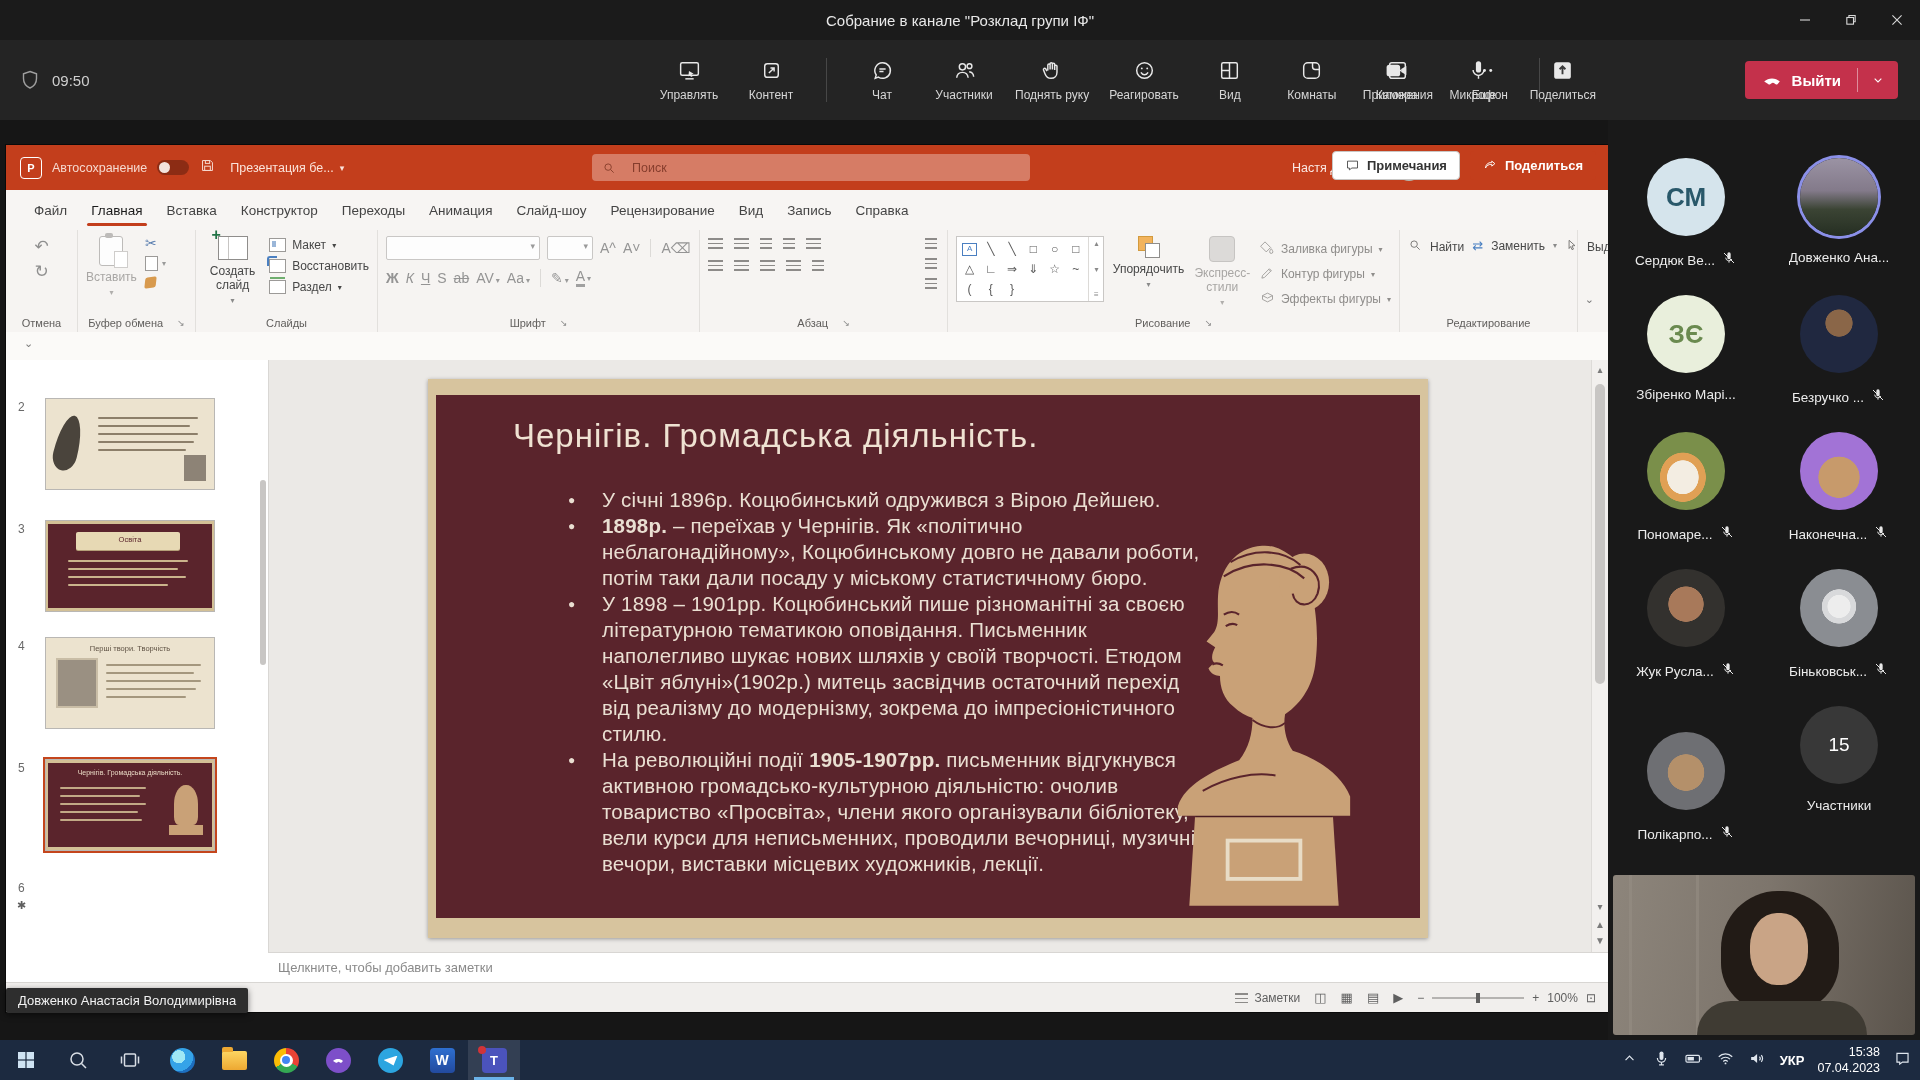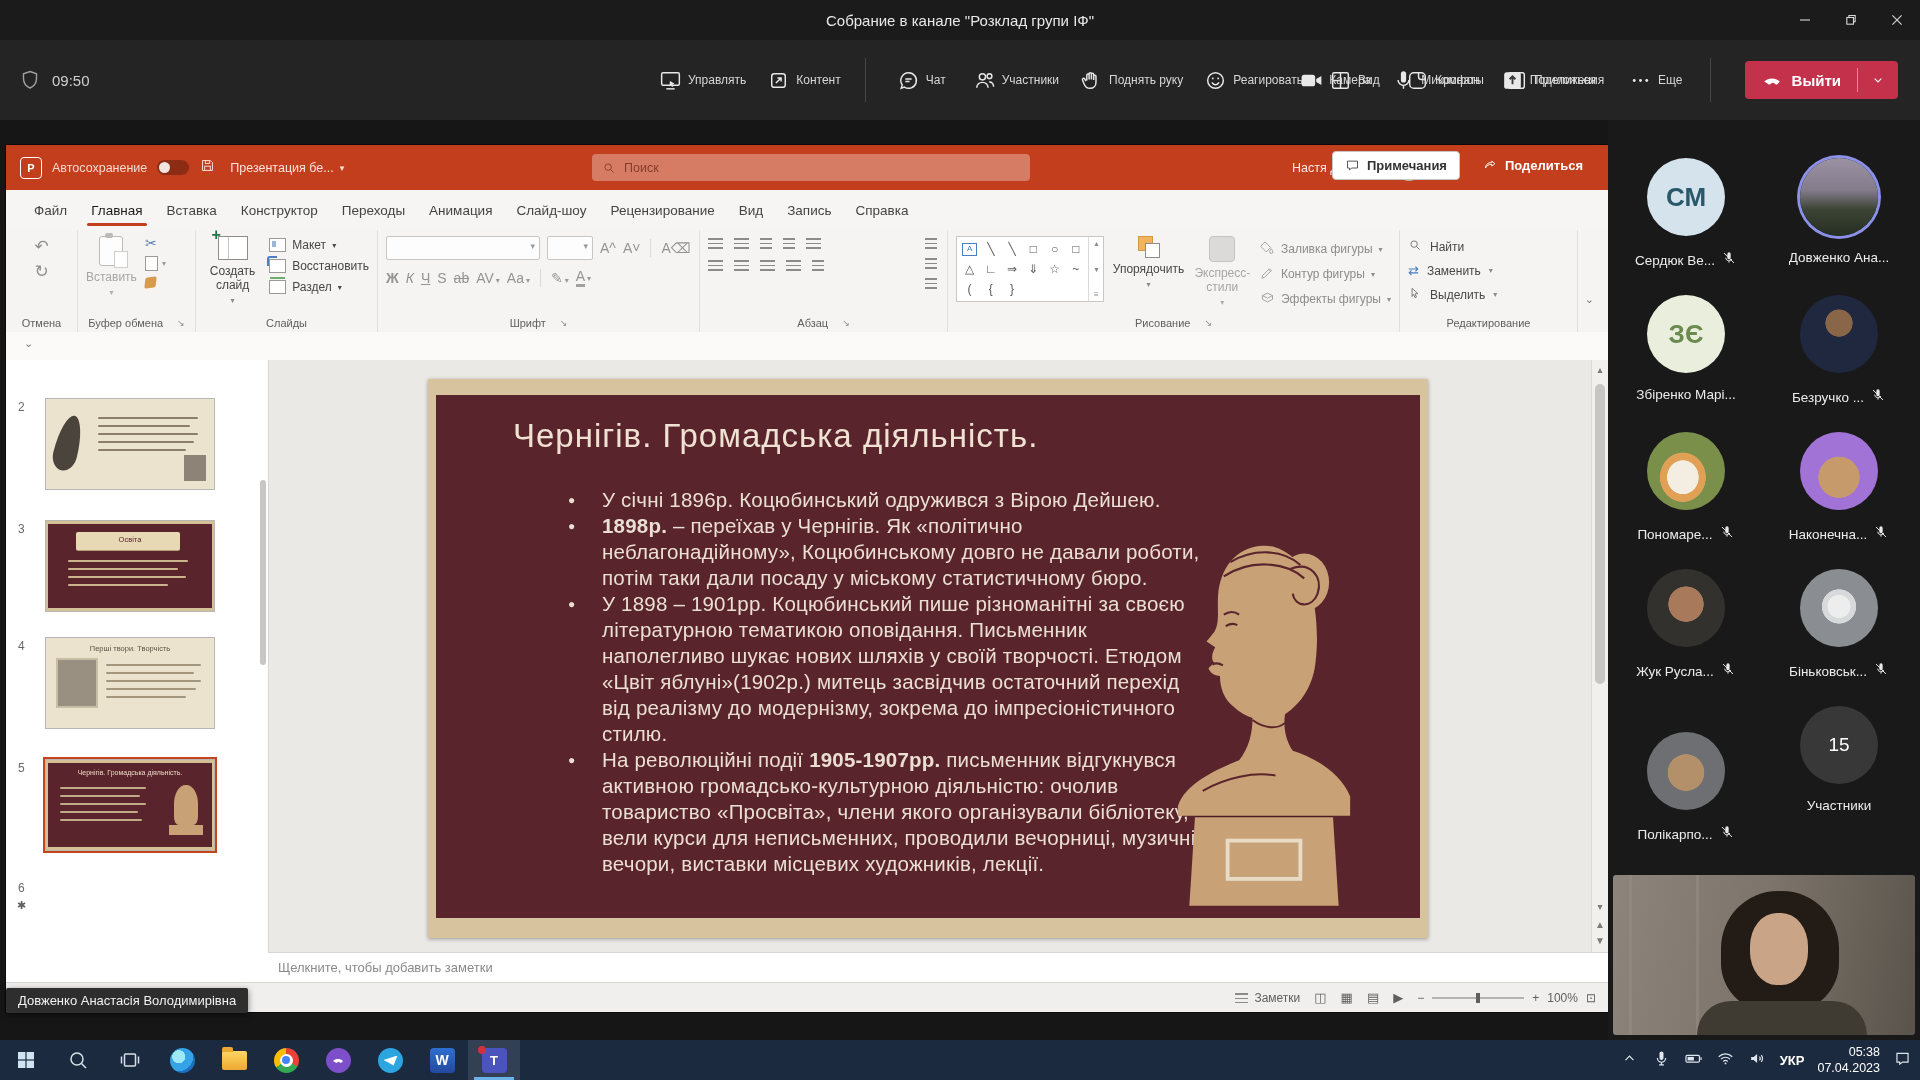--- a/index.html
+++ b/index.html
@@ -10,21 +10,21 @@
   .t-title{position:absolute;left:0;right:0;text-align:center;color:#e8e8e8;font-size:15px;}
   .t-winctl{position:absolute;right:0;top:0;height:40px;display:flex;}
   .t-winctl .wbtn{width:46px;height:40px;display:flex;align-items:center;justify-content:center;}
   .wbtn svg{width:20px;height:20px;stroke:#dadada;stroke-width:1.3;fill:none;}
   
   .t-toolbar{position:absolute;left:0;top:40px;width:1920px;height:80px;background:#242424;}
   .t-timer{position:absolute;left:18px;top:0;height:80px;display:flex;align-items:center;gap:10px;color:#cfcfcf;font-size:15px;}
   .t-timer svg{width:24px;height:24px;stroke:#9f9f9f;stroke-width:1.4;fill:none;}
   .t-center{position:absolute;left:652px;top:0;height:80px;display:flex;align-items:center;gap:8px;}
   .t-right{position:absolute;right:318px;top:0;height:80px;display:flex;align-items:center;gap:8px;}
-  .tbtn{display:flex;flex-direction:row;align-items:center;justify-content:center;gap:5px;min-width:62px;padding:0 6px;height:72px;border-radius:4px;}
+  .tbtn{display:flex;flex-direction:column;align-items:center;justify-content:center;gap:5px;min-width:62px;padding:0 6px;height:72px;border-radius:4px;}
   .tbtn .tlabel{color:#d6d6d6;font-size:12px;white-space:nowrap;}
   .ti{display:inline-flex;}
   .ti svg{width:25px;height:25px;stroke:#e8e8e8;stroke-width:1.4;fill:none;}
   .ti svg .f{fill:#e8e8e8;stroke:none;}
   .tdiv{width:1px;height:44px;background:#474747;margin:0 10px;}
   .leave-btn{position:absolute;right:22px;top:50%;transform:translateY(-50%);height:38px;background:#c4314b;border-radius:4px;display:flex;align-items:center;overflow:hidden;}
   .leave-main{display:flex;align-items:center;gap:9px;padding:0 16px;color:#fff;font-size:15px;font-weight:bold;}
   .leave-main svg{width:22px;height:22px;}
   .leave-main svg .f{fill:#fff;}
   .leave-sep{width:1px;height:24px;background:rgba(255,255,255,.45);}
@@ -33,21 +33,21 @@
   
   .ppt{position:absolute;left:6px;top:145px;width:1602px;height:867px;background:#fff;box-shadow:0 0 0 1px #0a0a0a;}
   .p-titlebar{position:absolute;left:0;top:0;width:100%;height:45px;background:#c33e1c;display:flex;align-items:center;color:#fbe3da;}
   .p-appicon{width:20px;height:20px;margin:0 10px 0 14px;border:1.6px solid #fff;border-radius:4px;display:flex;align-items:center;justify-content:center;color:#fff;font-size:11px;font-weight:bold;}
   .p-autosave{font-size:12.5px;color:#f6d9cf;}
   .p-toggle{width:32px;height:15px;border-radius:8px;background:rgba(0,0,0,.28);margin:0 10px;position:relative;}
   .p-toggle::before{content:"";position:absolute;left:2px;top:2px;width:11px;height:11px;border-radius:50%;background:#f2e4de;}
   .p-save svg{width:17px;height:17px;stroke:#f6d9cf;stroke-width:1.4;fill:none;}
   .p-doc{font-size:12.5px;color:#fbe3da;margin-left:14px;display:flex;align-items:center;gap:6px;}
   .p-doc .caret{font-size:9px;}
-  .p-search{position:absolute;left:586px;top:9px;width:438px;height:27px;background:rgba(255,255,255,.32);border-radius:4px;display:flex;align-items:center;gap:8px;padding-left:10px;box-sizing:border-box;}
+  .p-search{position:absolute;left:586px;top:9px;width:438px;height:27px;background:rgba(255,255,255,.32);border-radius:4px;display:flex;align-items:center;gap:16px;padding-left:10px;box-sizing:border-box;}
   .p-search svg{width:14px;height:14px;stroke:#5e1d0c;stroke-width:1.6;fill:none;opacity:.65;}
   .p-search span{font-size:12.5px;color:#6b281a;opacity:.75;}
   .p-user{position:absolute;right:186px;top:0;height:45px;display:flex;align-items:center;gap:9px;}
   .p-user span{font-size:12.5px;color:#fbe9e4;}
   .p-avatar{width:24px;height:24px;border-radius:50%;background:radial-gradient(circle at 45% 40%, #7f8f6b 0 45%, #44503a 46%);border:1px solid rgba(255,255,255,.6);}
   .p-winctl{position:absolute;right:0;top:0;height:45px;display:flex;}
   .p-winctl .wbtn{width:44px;height:45px;display:flex;align-items:center;justify-content:center;}
   .p-winctl svg{width:18px;height:18px;stroke:#fde9e2;stroke-width:1.3;fill:none;}
   
   .p-tabs{position:absolute;left:0;top:45px;width:100%;height:40px;background:#f7f5f3;display:flex;align-items:center;padding-left:16px;box-sizing:border-box;}
@@ -116,21 +116,21 @@
   .shabox{width:13px;height:11px;border:1px solid #4a7fc1;font-size:8px;display:flex;align-items:center;justify-content:center;color:#4a7fc1;}
   .shscroll{width:14px;border-left:1px solid #dcdad7;display:flex;flex-direction:column;align-items:center;justify-content:space-between;padding:2px 0;font-size:8px;color:#8a8a8a;}
   .ic-arrange{position:relative;width:22px;height:22px;}
   .ic-arrange::before{content:"";position:absolute;left:0;top:0;width:13px;height:13px;background:#f2b35c;border:1px solid #d29a3e;}
   .ic-arrange::after{content:"";position:absolute;right:0;bottom:0;width:13px;height:13px;background:#fff;border:1.3px solid #8f8d8b;}
   .ic-quick{width:24px;height:24px;border-radius:4px;background:#dcdad8;border:1px solid #c6c4c2;}
   .gdcol{display:flex;flex-direction:column;gap:7px;align-items:flex-start;}
   .gdcol .mrow{color:#8f8d8b;}
   .dic svg{width:15px;height:15px;stroke:#9a9896;stroke-width:1.4;fill:none;}
   .gedit{width:178px;}
-  .gedit .rbody{flex-direction:column;padding-top:8px;}
+  .gedit .rbody{flex-direction:row;padding-top:8px;justify-content:space-between;}
   .gedit .mrow{gap:8px;}
   .eic svg{width:14px;height:14px;stroke:#6d6b69;stroke-width:1.5;fill:none;}
   .ribbon-collapse{position:absolute;right:14px;bottom:26px;font-size:11px;color:#7a7a7a;}
   
   .p-strip{position:absolute;left:0;top:187px;width:100%;height:28px;background:#fbfaf8;border-bottom:1px solid #e5e3e0;}
   .p-strip .chev{position:absolute;left:18px;top:5px;font-size:11px;color:#7a7a7a;}
   
   .p-content{position:absolute;left:0;top:215px;width:100%;height:592px;background:#ebe9e6;overflow:hidden;}
   .thumb-panel{position:absolute;left:0;top:0;width:262px;height:100%;background:#ffffff;border-right:1px solid #d9d7d4;overflow:hidden;}
   .thumb-row{position:absolute;left:0;width:100%;height:92px;}
@@ -1039,21 +1039,21 @@
       <span class="tray-ic"><svg viewBox="0 0 24 24">
             <path d="M3.5 9.8a12 12 0 0117 0M6.3 12.8a8 8 0 0111.4 0M9.2 15.8a4 4 0 015.6 0"></path>
             <circle class="f" cx="12" cy="18.2" r="1.2"></circle>
           </svg></span>
       <span class="tray-ic"><svg viewBox="0 0 24 24">
             <path class="f" d="M4 10v4h3.2l4.3 3.8V6.2L7.2 10z"></path>
             <path d="M14.5 9.5a4 4 0 010 5M16.8 7.8a7 7 0 010 8.4"></path>
           </svg></span>
       <span class="tb-lang">УКР</span>
       <div class="tb-clock">
-        <div>05:38</div>
+        <div>15:38</div>
         <div>07.04.2023</div>
       </div>
       <span class="tray-ic"><svg viewBox="0 0 24 24">
             <path d="M5 5.5h14v11h-7l-3.5 2.6v-2.6H5z"></path>
           </svg></span>
     </div>
   </div>
 
 </div>
 

